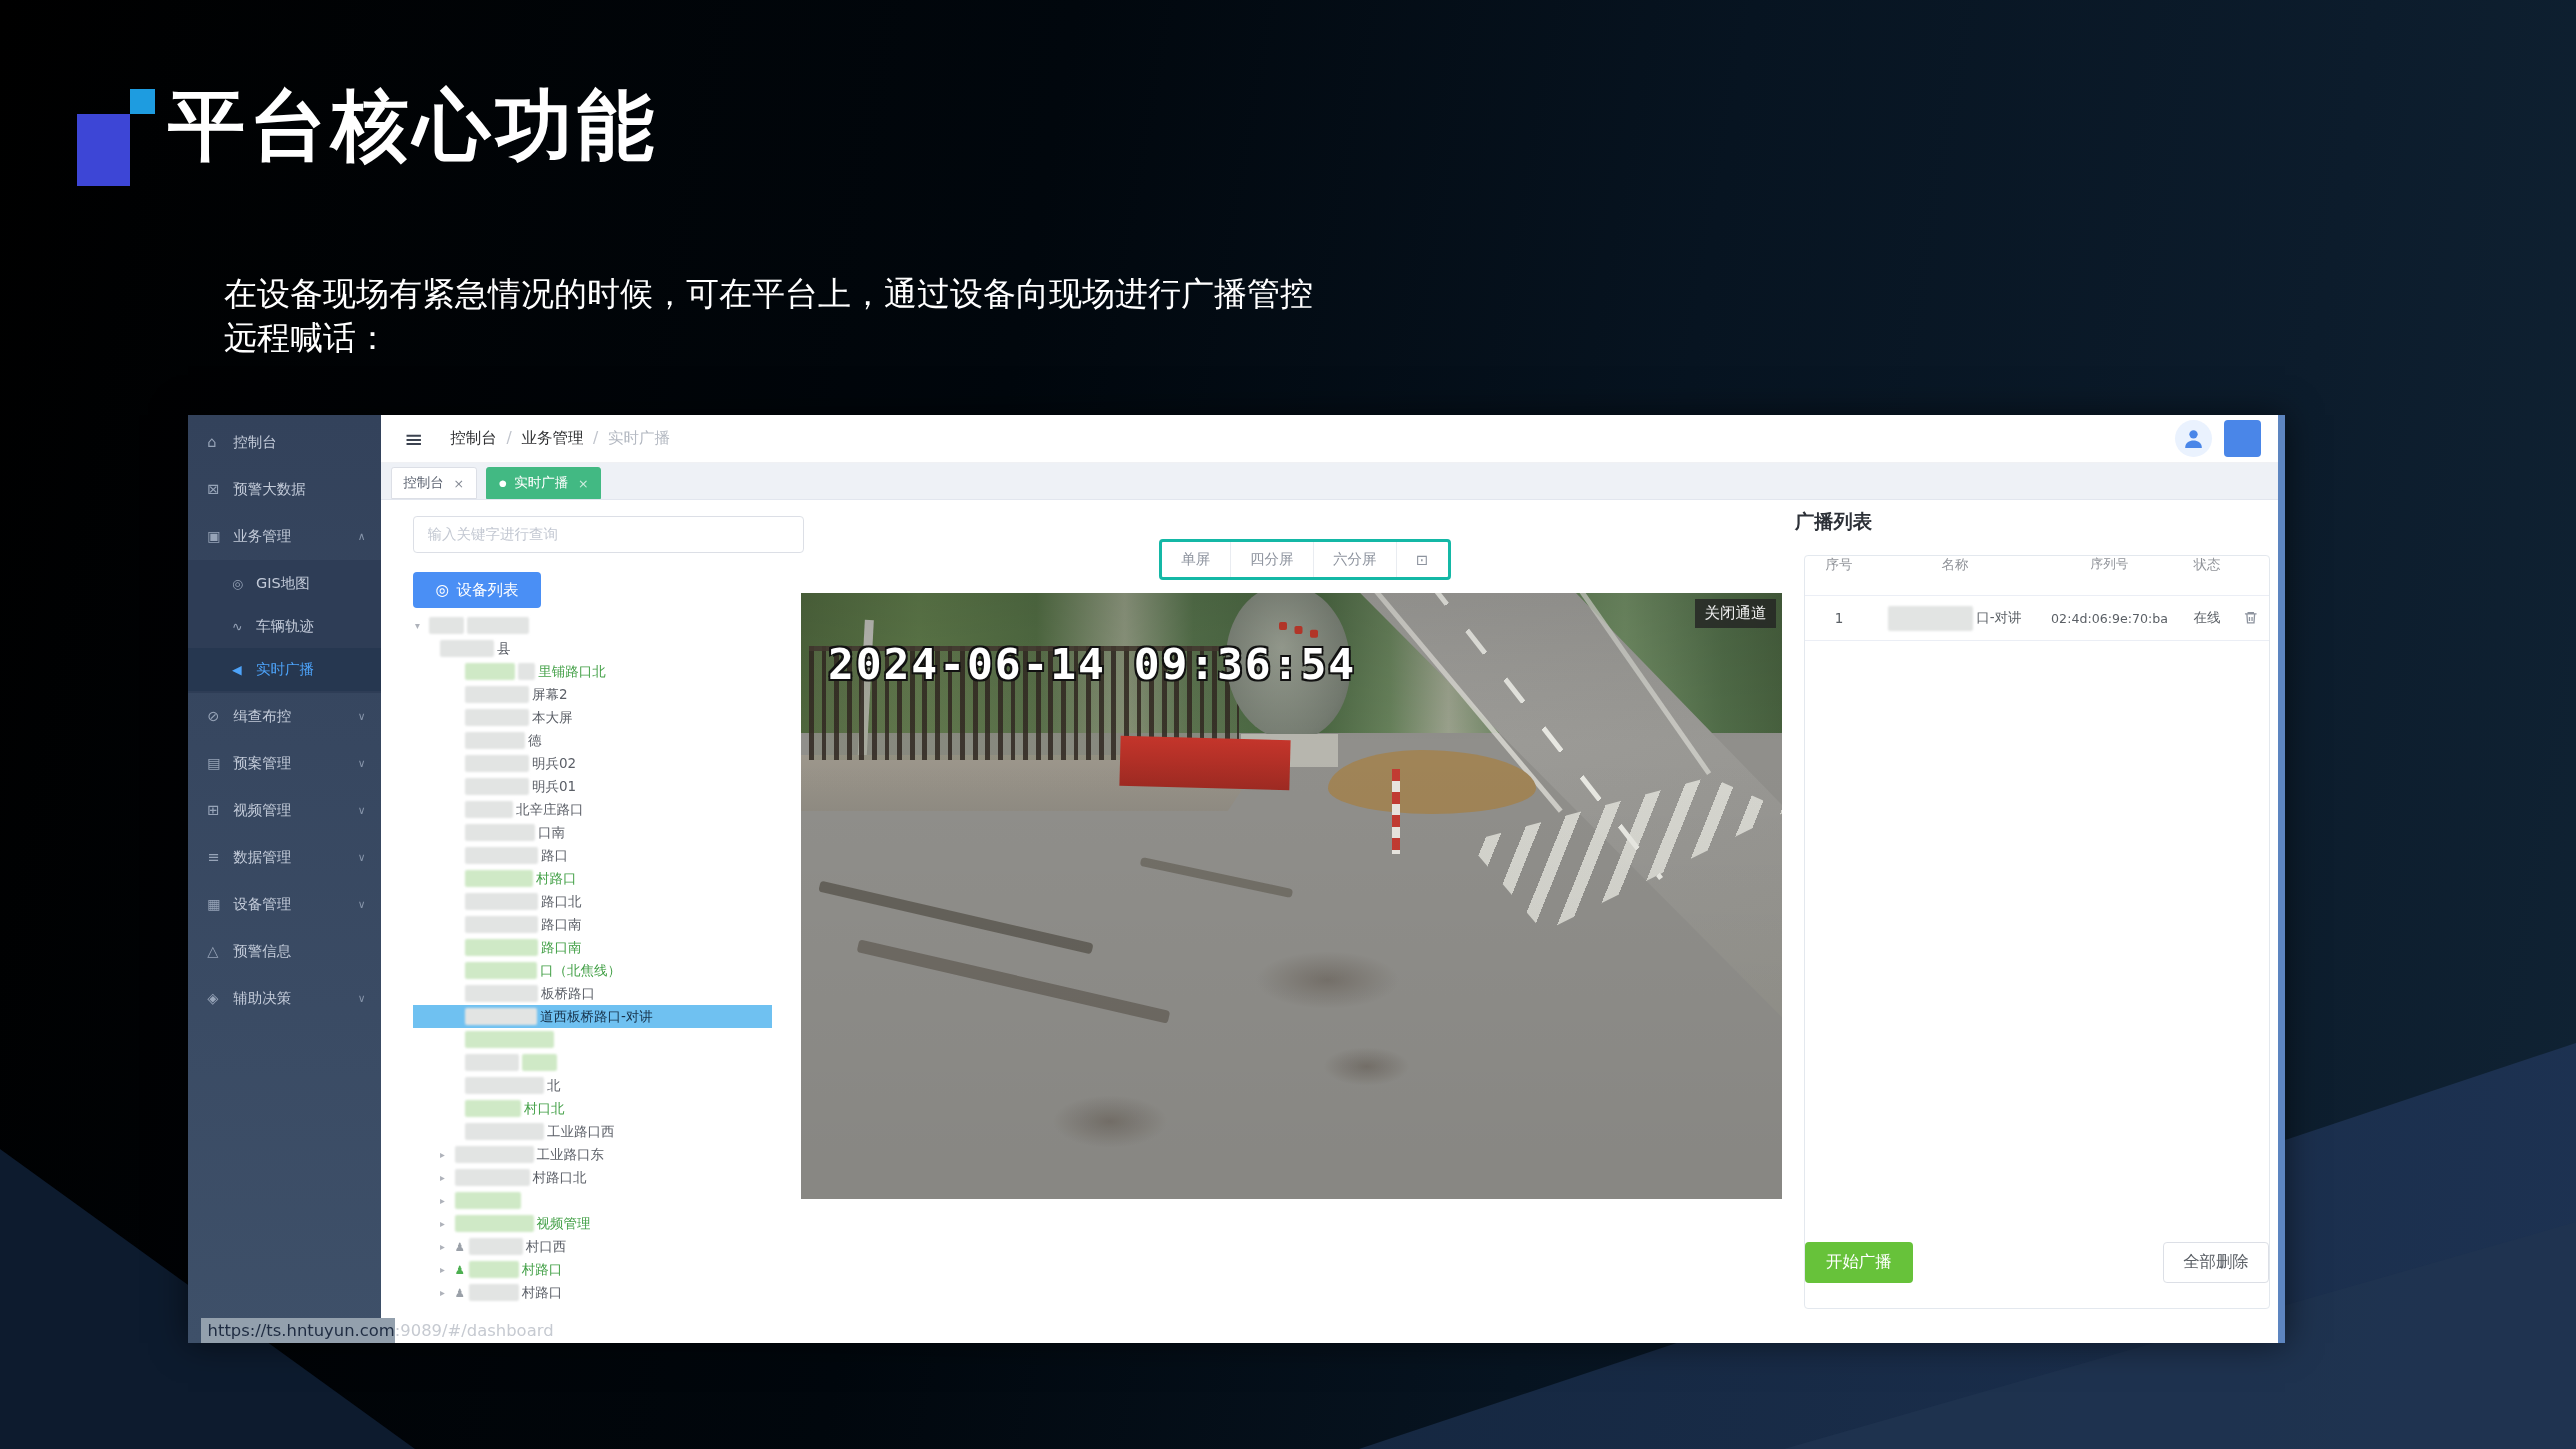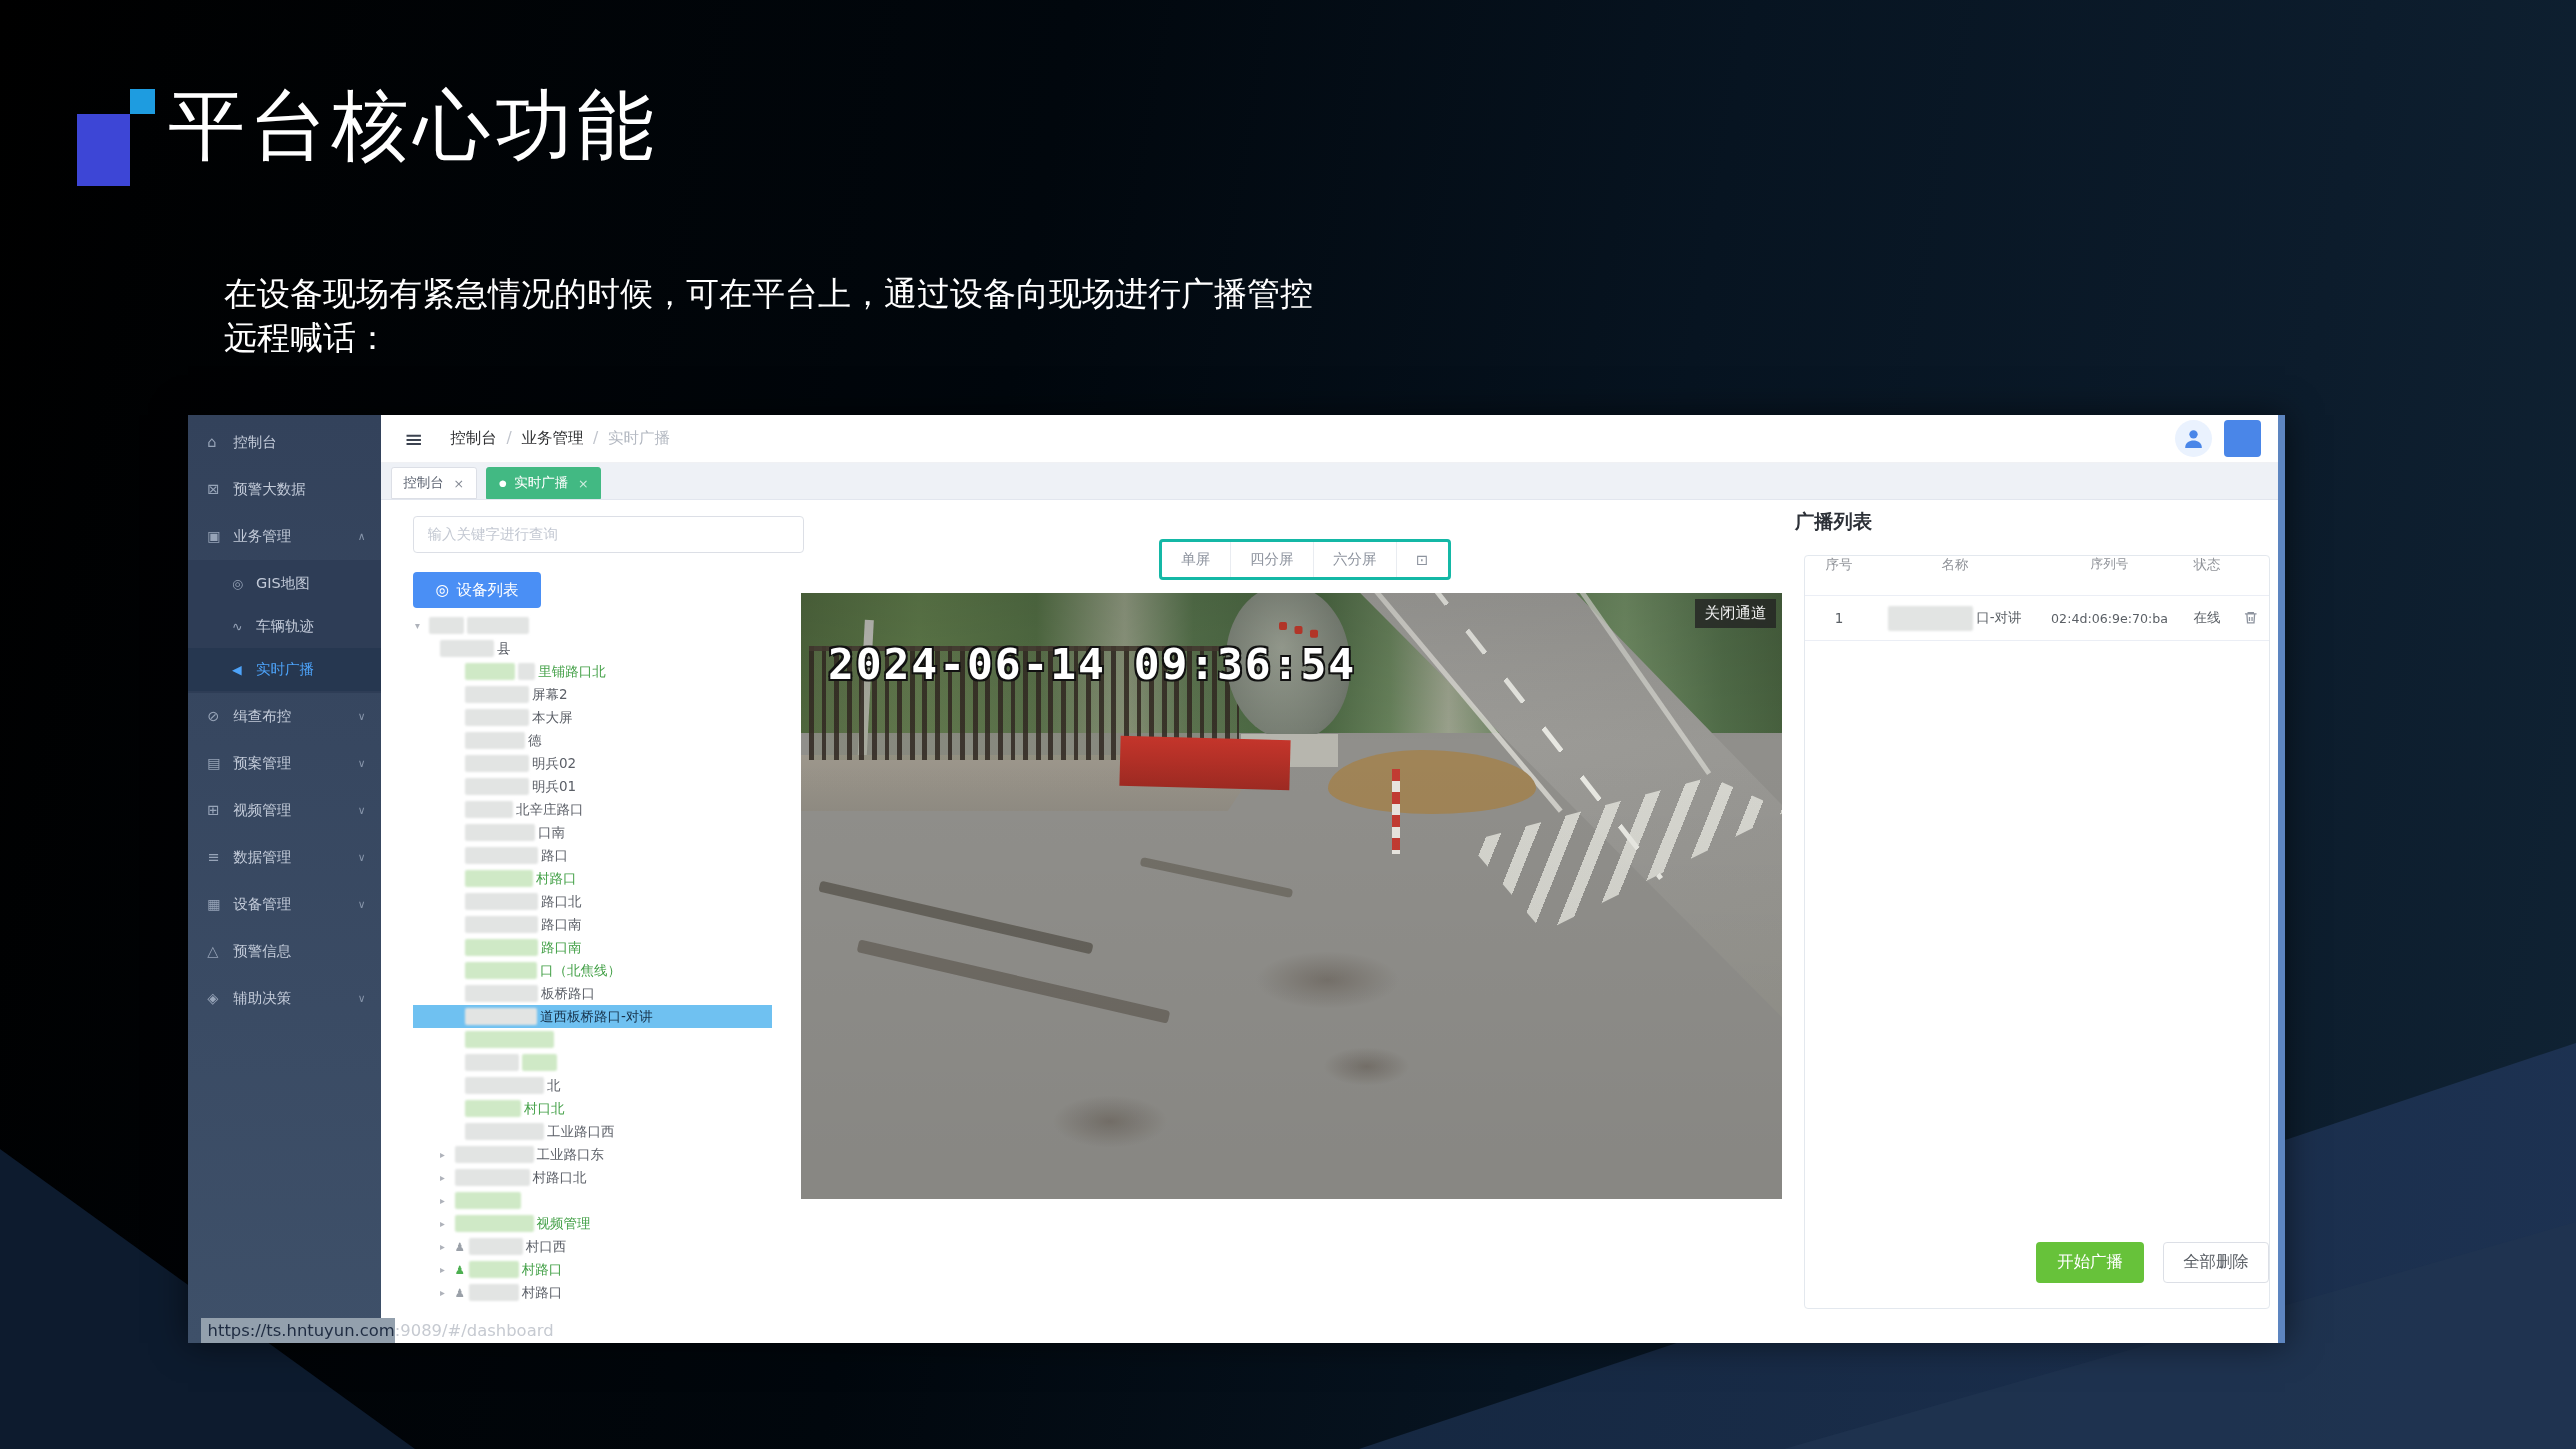--- a/index.html
+++ b/index.html
@@ -10,21 +10,21 @@
   .deco-bl{position:absolute;left:0;bottom:0;width:415px;height:300px;background:#0d1b2e;
     clip-path:polygon(0 0,0 100%,100% 100%);z-index:0;}
   .deco-br1{position:absolute;right:0;bottom:0;width:1217px;height:406px;
     background:linear-gradient(100deg,#152740,#1d3252);clip-path:polygon(100% 0,100% 100%,0 100%);z-index:0;}
   .deco-br2{position:absolute;right:0;bottom:0;width:792px;height:227px;background:#203450;
     clip-path:polygon(100% 0,100% 100%,0 100%);opacity:.75;z-index:0;}
   
   .sq-big{position:absolute;left:77px;top:114px;width:53px;height:72px;background:#3d46d6;z-index:1;}
   .sq-small{position:absolute;left:130px;top:89px;width:25px;height:25px;background:#1e9ce0;z-index:1;}
   .slide-title{position:absolute;left:168px;top:75px;margin:0;z-index:1;color:#fff;
-    font-family:"DejaVu Serif",serif;font-size:77px;font-weight:400;letter-spacing:4.8px;}
+    font-family:"DejaVu Serif",serif;font-size:77px;font-weight:700;letter-spacing:4.8px;}
   .desc{position:absolute;left:224px;top:272px;z-index:1;color:#fff;
     font-family:"DejaVu Serif",serif;font-size:33px;line-height:44px;}
   
   .win{position:absolute;left:188px;top:415px;width:2097px;height:928px;background:#fff;z-index:2;
     box-shadow:0 0 33px rgba(0,0,0,.55);}
   .rightstrip{position:absolute;right:0;top:0;width:6.8px;height:100%;background:#5d85c0;}
   
   .sidebar{position:absolute;left:0;top:0;width:193px;height:928px;
     background:linear-gradient(180deg,#33425b,#3e5069);padding-top:3.9px;box-sizing:border-box;}
   .side-item{height:47px;display:flex;align-items:center;padding:0 15.5px 0 19.3px;color:#c3cbd9;font-size:14.5px;cursor:pointer;}
@@ -123,21 +123,21 @@
   .vclose{right:5.8px;top:5.8px;background:rgba(35,35,35,.8);color:#f0f0f0;font-size:15.5px;padding:3.9px 9.7px;cursor:pointer;}
   
   .btitle{position:absolute;left:1414px;top:7.7px;margin:0;font-size:19.3px;color:#2d3138;font-weight:700;}
   .card{position:absolute;left:1423px;top:55px;width:466px;height:754px;border:1px solid #e3e8ee;border-radius:3.9px;
     background:#fff;box-sizing:border-box;}
   .thead{display:flex;height:39px;align-items:flex-start;border-bottom:1px solid #ebeef5;color:#909399;font-size:13.5px;font-weight:400;}
   .trowt{display:flex;height:44px;align-items:center;border-bottom:1px solid #ebeef5;color:#5b6066;font-size:13.5px;}
   .col{text-align:center;flex:none;}
   .c0{width:68px;}.c1{width:164px;display:flex;align-items:center;justify-content:center;}
   .c2{width:145px;font-size:12.6px;}.c3{width:50px;}.c4{width:37px;cursor:pointer;display:flex;justify-content:center;}
-  .cardbtns{position:absolute;left:0;bottom:25px;width:100%;display:flex;justify-content:flex-end;gap:19px;}
+  .cardbtns{position:absolute;left:0;bottom:25px;width:100%;display:flex;justify-content:space-between;gap:19px;}
   .startbtn{background:#67c23a;color:#fff;border:none;border-radius:3.9px;font-size:16.4px;padding:8.7px 21px;cursor:pointer;
     font-family:"DejaVu Sans",sans-serif;}
   .delbtn{background:#fff;color:#5b6066;border:1px solid #dcdfe6;border-radius:3.9px;font-size:16.4px;padding:8.7px 19.3px;cursor:pointer;
     font-family:"DejaVu Sans",sans-serif;}
   
   .statusbar{position:absolute;left:5.8px;bottom:2.9px;font-size:16.4px;z-index:3;padding-left:7px;}
   .u1{background:#93a0ad;color:#1f2c42;padding:2.9px 0 2.9px 6.8px;}
   .u2{background:#fff;color:#c6cad1;padding:2.9px 7.7px 2.9px 0;}
 </style>
 </head>

